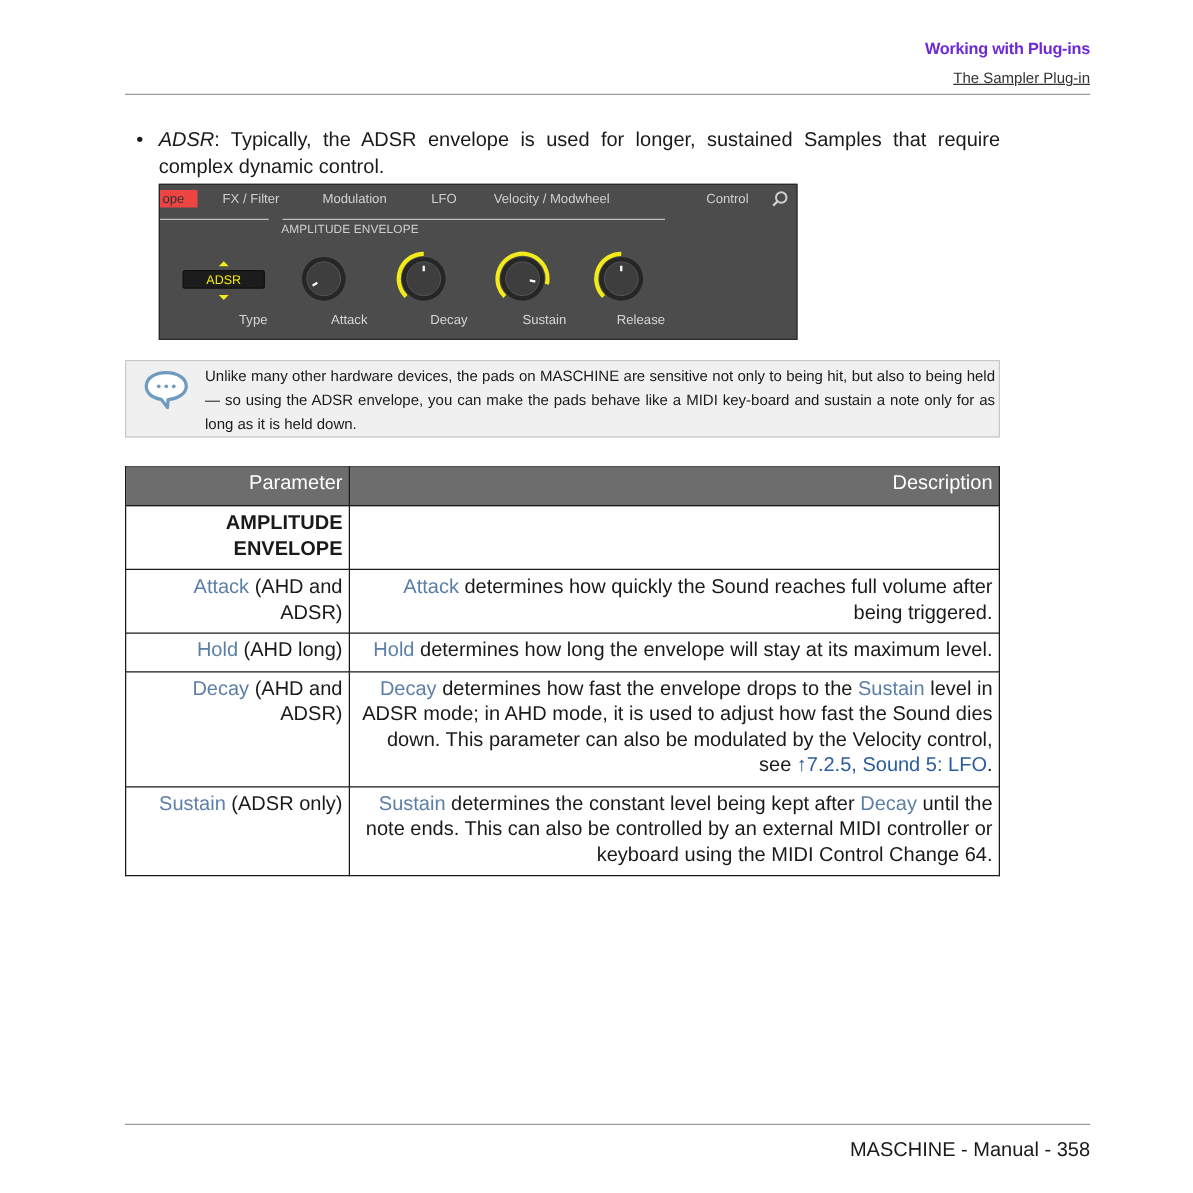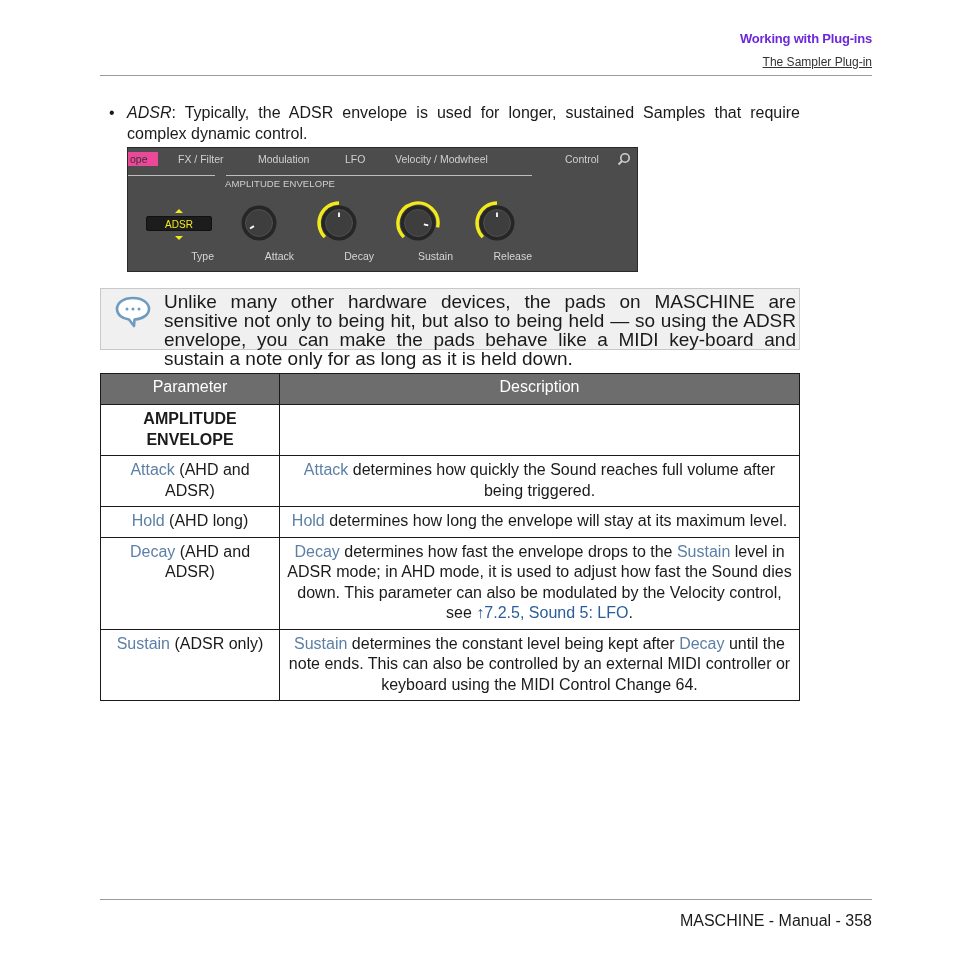--- a/index.html
+++ b/index.html
@@ -10,39 +10,39 @@
   .hdr-rule { position: absolute; left: 100px; width: 772px; top: 75px; height: 1px; background: #9a9a9a; }
 
   .bullet-p { position: absolute; left: 109px; top: 102px; width: 691px; font-size: 16px; line-height: 21px; color: #1a1a1a; text-align: justify; }
   .bullet-p .dot { position: absolute; left: 0; top: 0; }
   .bullet-p .txt { display: block; margin-left: 18px; }
   .bullet-p em { font-style: italic; }
 
   
   .panel { position: absolute; left: 127px; top: 147px; width: 511px; height: 125px; background: #4c4c4c; border: 1px solid #2a2a2a; box-sizing: border-box; overflow: hidden; font-size: 10.5px; color: #d8d8d8; }
   .tab { position: absolute; top: 5px; font-size: 10.5px; color: #d0d0d0; }
-  .tab.active { background: #ec4899; color: #333; left: 0; top: 4px; padding: 1px 8px 1px 2px; width: 20px; height: 12px; line-height: 12px; }
+  .tab.active { background: #ef4444; color: #333; left: 0; top: 4px; padding: 1px 8px 1px 2px; width: 20px; height: 12px; line-height: 12px; }
   .tab-rule { position: absolute; height: 1px; background: #bdbdbd; }
   .section-lbl { position: absolute; left: 97px; top: 30px; font-size: 9.5px; color: #d0d0d0; letter-spacing: 0.1px; }
   .search-ico { position: absolute; left: 489px; top: 4px; width: 14px; height: 14px; }
   .type-box { position: absolute; left: 18px; top: 68px; width: 66px; height: 15px; background: #1c1c1c; border: 1px solid #111; border-radius: 2px; color: #f2ea1a; font-size: 10px; text-align: center; line-height: 15px; box-sizing: border-box; }
   .arrow { position: absolute; left: 47px; width: 0; height: 0; border-left: 4px solid transparent; border-right: 4px solid transparent; }
   .arrow.up { top: 61px; border-bottom: 4px solid #f2ea1a; }
   .arrow.down { top: 88px; border-top: 4px solid #f2ea1a; }
   .knob-lbl { position: absolute; top: 102px; width: 70px; text-align: right; font-size: 10.5px; color: #d6d6d6; }
   .knob { position: absolute; top: 52px; width: 46px; height: 46px; }
 
   
   .note { position: absolute; left: 100px; top: 288px; width: 700px; height: 62px; background: #f0f0f0; border: 1px solid #c8c8c8; box-sizing: border-box; }
   .note-icon { position: absolute; left: 13px; top: 6px; width: 38px; height: 34px; }
-  .note-text { position: absolute; left: 63px; top: 3px; width: 632px; font-size: 19px; line-height: 19px; color: #1a1a1a; text-align: justify; }
+  .note-text { position: absolute; left: 63px; top: 3px; width: 632px; font-size: 12px; line-height: 19px; color: #1a1a1a; text-align: justify; }
 
   
   table.params { position: absolute; left: 100px; top: 373px; width: 700px; border-collapse: collapse; font-size: 16px; line-height: 20.5px; }
-  table.params th, table.params td { border: 1px solid #1a1a1a; vertical-align: top; text-align: center; padding: 4px 5px 5px 5px; }
+  table.params th, table.params td { border: 1px solid #1a1a1a; vertical-align: top; text-align: right; padding: 4px 5px 5px 5px; }
   table.params th { background: #6d6d6d; color: #ffffff; font-weight: normal; padding: 3px 5px 5px 5px; height: 22px; }
   table.params td.c1 { width: 168px; }
   .section-row td { font-weight: bold; padding-top: 4px; height: 21px; }
   .lnk { color: #5b7fa6; }
   .xref { color: #2a5d9a; }
 
   .ftr-rule { position: absolute; left: 100px; width: 772px; top: 899px; height: 1px; background: #9a9a9a; }
   .ftr-text { position: absolute; right: 82px; top: 912px; font-size: 16px; color: #1a1a1a; }
 </style>
 </head>

